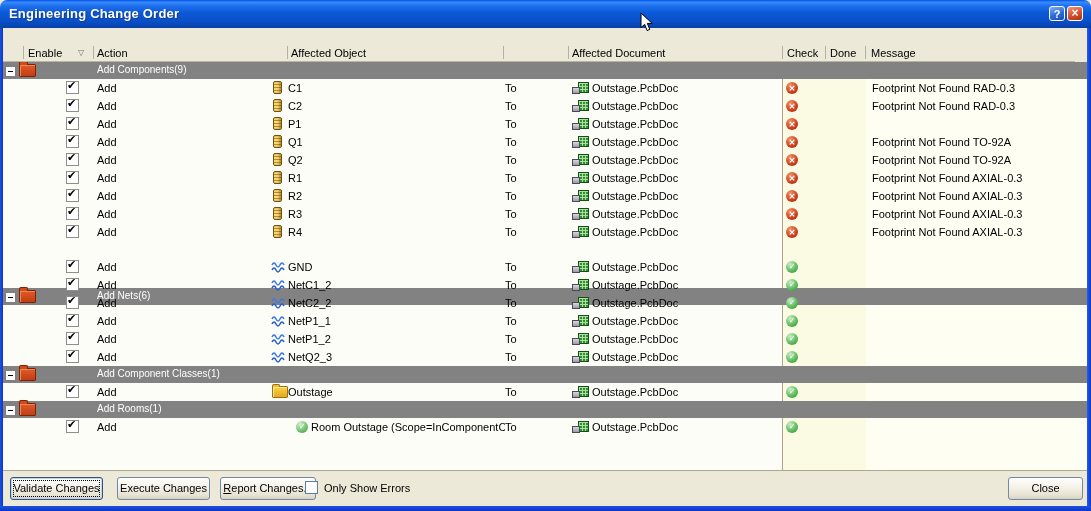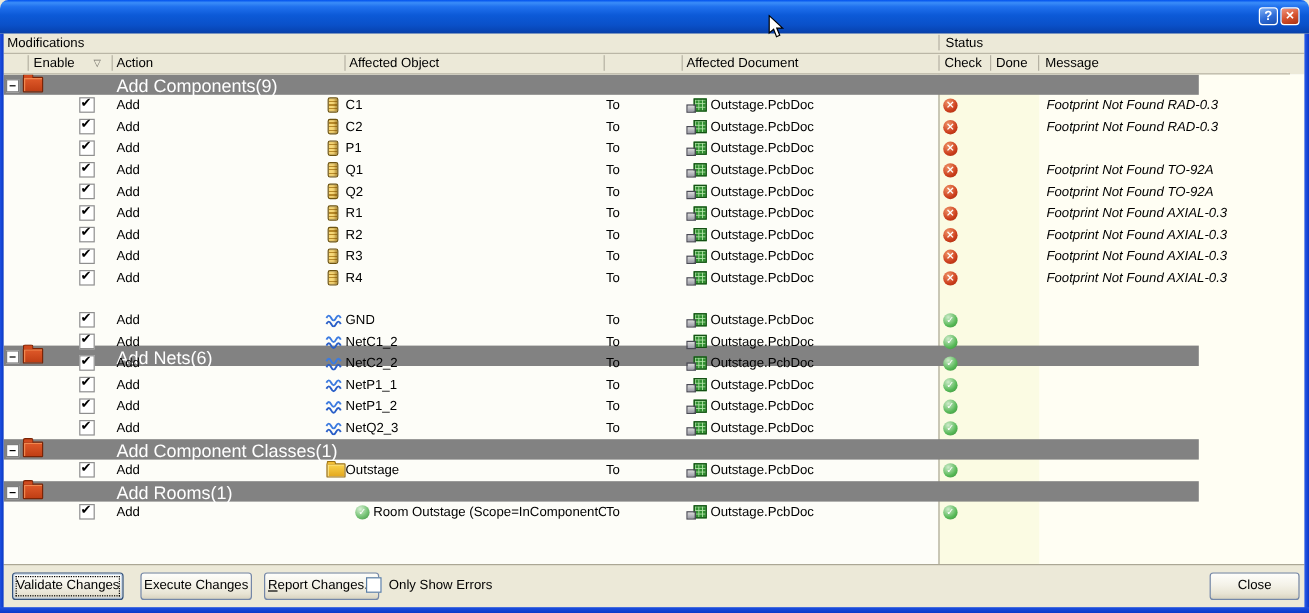--- a/index.html
+++ b/index.html
@@ -27,35 +27,35 @@
   .colhdr .lbl{position:absolute;top:2px;white-space:nowrap;}
   .vsep{position:absolute;top:1px;width:1px;height:13px;background:#B5B1A2;}
   .sort{position:absolute;left:75px;top:3px;font-family:"DejaVu Sans",sans-serif;font-size:8px;color:#75736A;}
   
   .grid{position:absolute;left:3px;top:62px;width:1084px;height:408px;background:#FDFDF8;overflow:hidden;z-index:1;}
   .status-bg{position:absolute;left:779px;top:0;width:305px;height:100%;background:var(--status-bg,#FFFEF3);}
   .checkdone-bg{position:absolute;left:779px;top:0;width:84px;height:100%;background:var(--checkdone-bg,#FBFBE3);}
   .status-line{position:absolute;left:779px;top:0;width:1px;height:100%;background:#A8A494;}
   .grid-footer-line{position:absolute;left:3px;right:4px;top:470px;height:1px;background:#ABA795;z-index:6;}
   
-  .gbar{position:absolute;left:0;width:996px;height:17px;background:var(--group-gray,#828282);color:#fff;font-size:15px;}
+  .gbar{position:absolute;left:0;width:1084px;height:17px;background:var(--group-gray,#828282);color:#fff;font-size:10px;}
   .gbar .glabel{position:absolute;left:94px;top:2px;white-space:nowrap;}
   .minusbox{position:absolute;left:2px;top:4px;width:9px;height:9px;background:#fff;border:1px solid #7E7E7E;box-sizing:content-box;}
   .minusbox:before{content:"";position:absolute;left:2px;top:4px;width:5px;height:1px;background:#000;}
   .gfolder{position:absolute;left:16px;top:2px;width:15px;height:11px;background:linear-gradient(180deg,#E05A2A,#C03E14);
     border:1px solid #7A2406;border-radius:1px;box-shadow:inset 1px 1px 0 #F08850;}
   .gfolder:before{content:"";position:absolute;left:-1px;top:-4px;width:7px;height:3px;background:#D04A1E;border:1px solid #7A2406;border-bottom:none;border-radius:2px 2px 0 0;}
   
   .row{position:absolute;left:0;width:1084px;height:18px;font-size:11px;color:#000;}
   .cell{position:absolute;top:0;line-height:18px;white-space:nowrap;}
   .action{left:94px;}
   .olabel{left:285px;max-width:216px;overflow:hidden;}
   .to{left:502px;}
   .dlabel{left:589px;}
-  .msg{left:869px;font-style:italic;}
+  .msg{left:869px;}
   .cb{position:absolute;left:63px;top:2px;width:13px;height:13px;background:#fff;border:1px solid #8E8E8E;box-sizing:border-box;}
   .cb .tick{position:absolute;left:0px;top:-3px;font-size:11px;line-height:14px;color:#000;font-family:"DejaVu Sans",sans-serif;}
   
   .oicon{display:none;position:absolute;}
   .row.ic-component .oi-component{display:block;left:270px;top:2px;width:9px;height:13px;border:1px solid #6E5410;border-radius:2px;
     background:repeating-linear-gradient(180deg,#F7D878 0 2px,#B88A28 2px 3px);box-shadow:inset -2px 0 2px rgba(110,70,0,.45);box-sizing:border-box;}
   .row.ic-net .oi-net{display:block;left:268px;top:3px;}
   .row.ic-folder .oi-folder{display:block;left:269px;top:3px;width:14px;height:10px;background:linear-gradient(180deg,#FBD34B,#E3A81E);
     border:1px solid #9A7010;border-radius:1px;box-shadow:inset 1px 1px 0 #FDE88E;}
   .row.ic-folder .oi-folder:before{content:"";position:absolute;left:-1px;top:-3px;width:6px;height:2px;background:#F2BE35;border:1px solid #9A7010;border-bottom:none;border-radius:2px 2px 0 0;}
@@ -83,29 +83,25 @@
   .fcheck-label{position:absolute;left:321px;top:10px;font-size:11px;line-height:14px;white-space:nowrap;}
   
   .cursor{position:absolute;left:640px;top:12px;z-index:60;}
 </style>
 </head>
 <body>
 
 <div class="window">
 
   <div class="titlebar">
+    <span class="title-text">Engineering Change Order</span>
     <span class="tbtn help">?</span>
     <span class="tbtn close">×</span>
   </div>
 
-  <div class="band">
-    <span class="lbl" style="left:3px">Modifications</span>
-    <span class="lbl" style="left:785px">Status</span>
-    <span class="vsep" style="left:779px"></span>
-  </div>
 
   <div class="colhdr">
     <span class="vsep" style="left:20px"></span>
     <span class="lbl" style="left:25px">Enable</span>
     <span class="sort">▽</span>
     <span class="vsep" style="left:90px"></span>
     <span class="lbl" style="left:94px">Action</span>
     <span class="vsep" style="left:284px"></span>
     <span class="lbl" style="left:288px">Affected Object</span>
     <span class="vsep" style="left:500px"></span>

